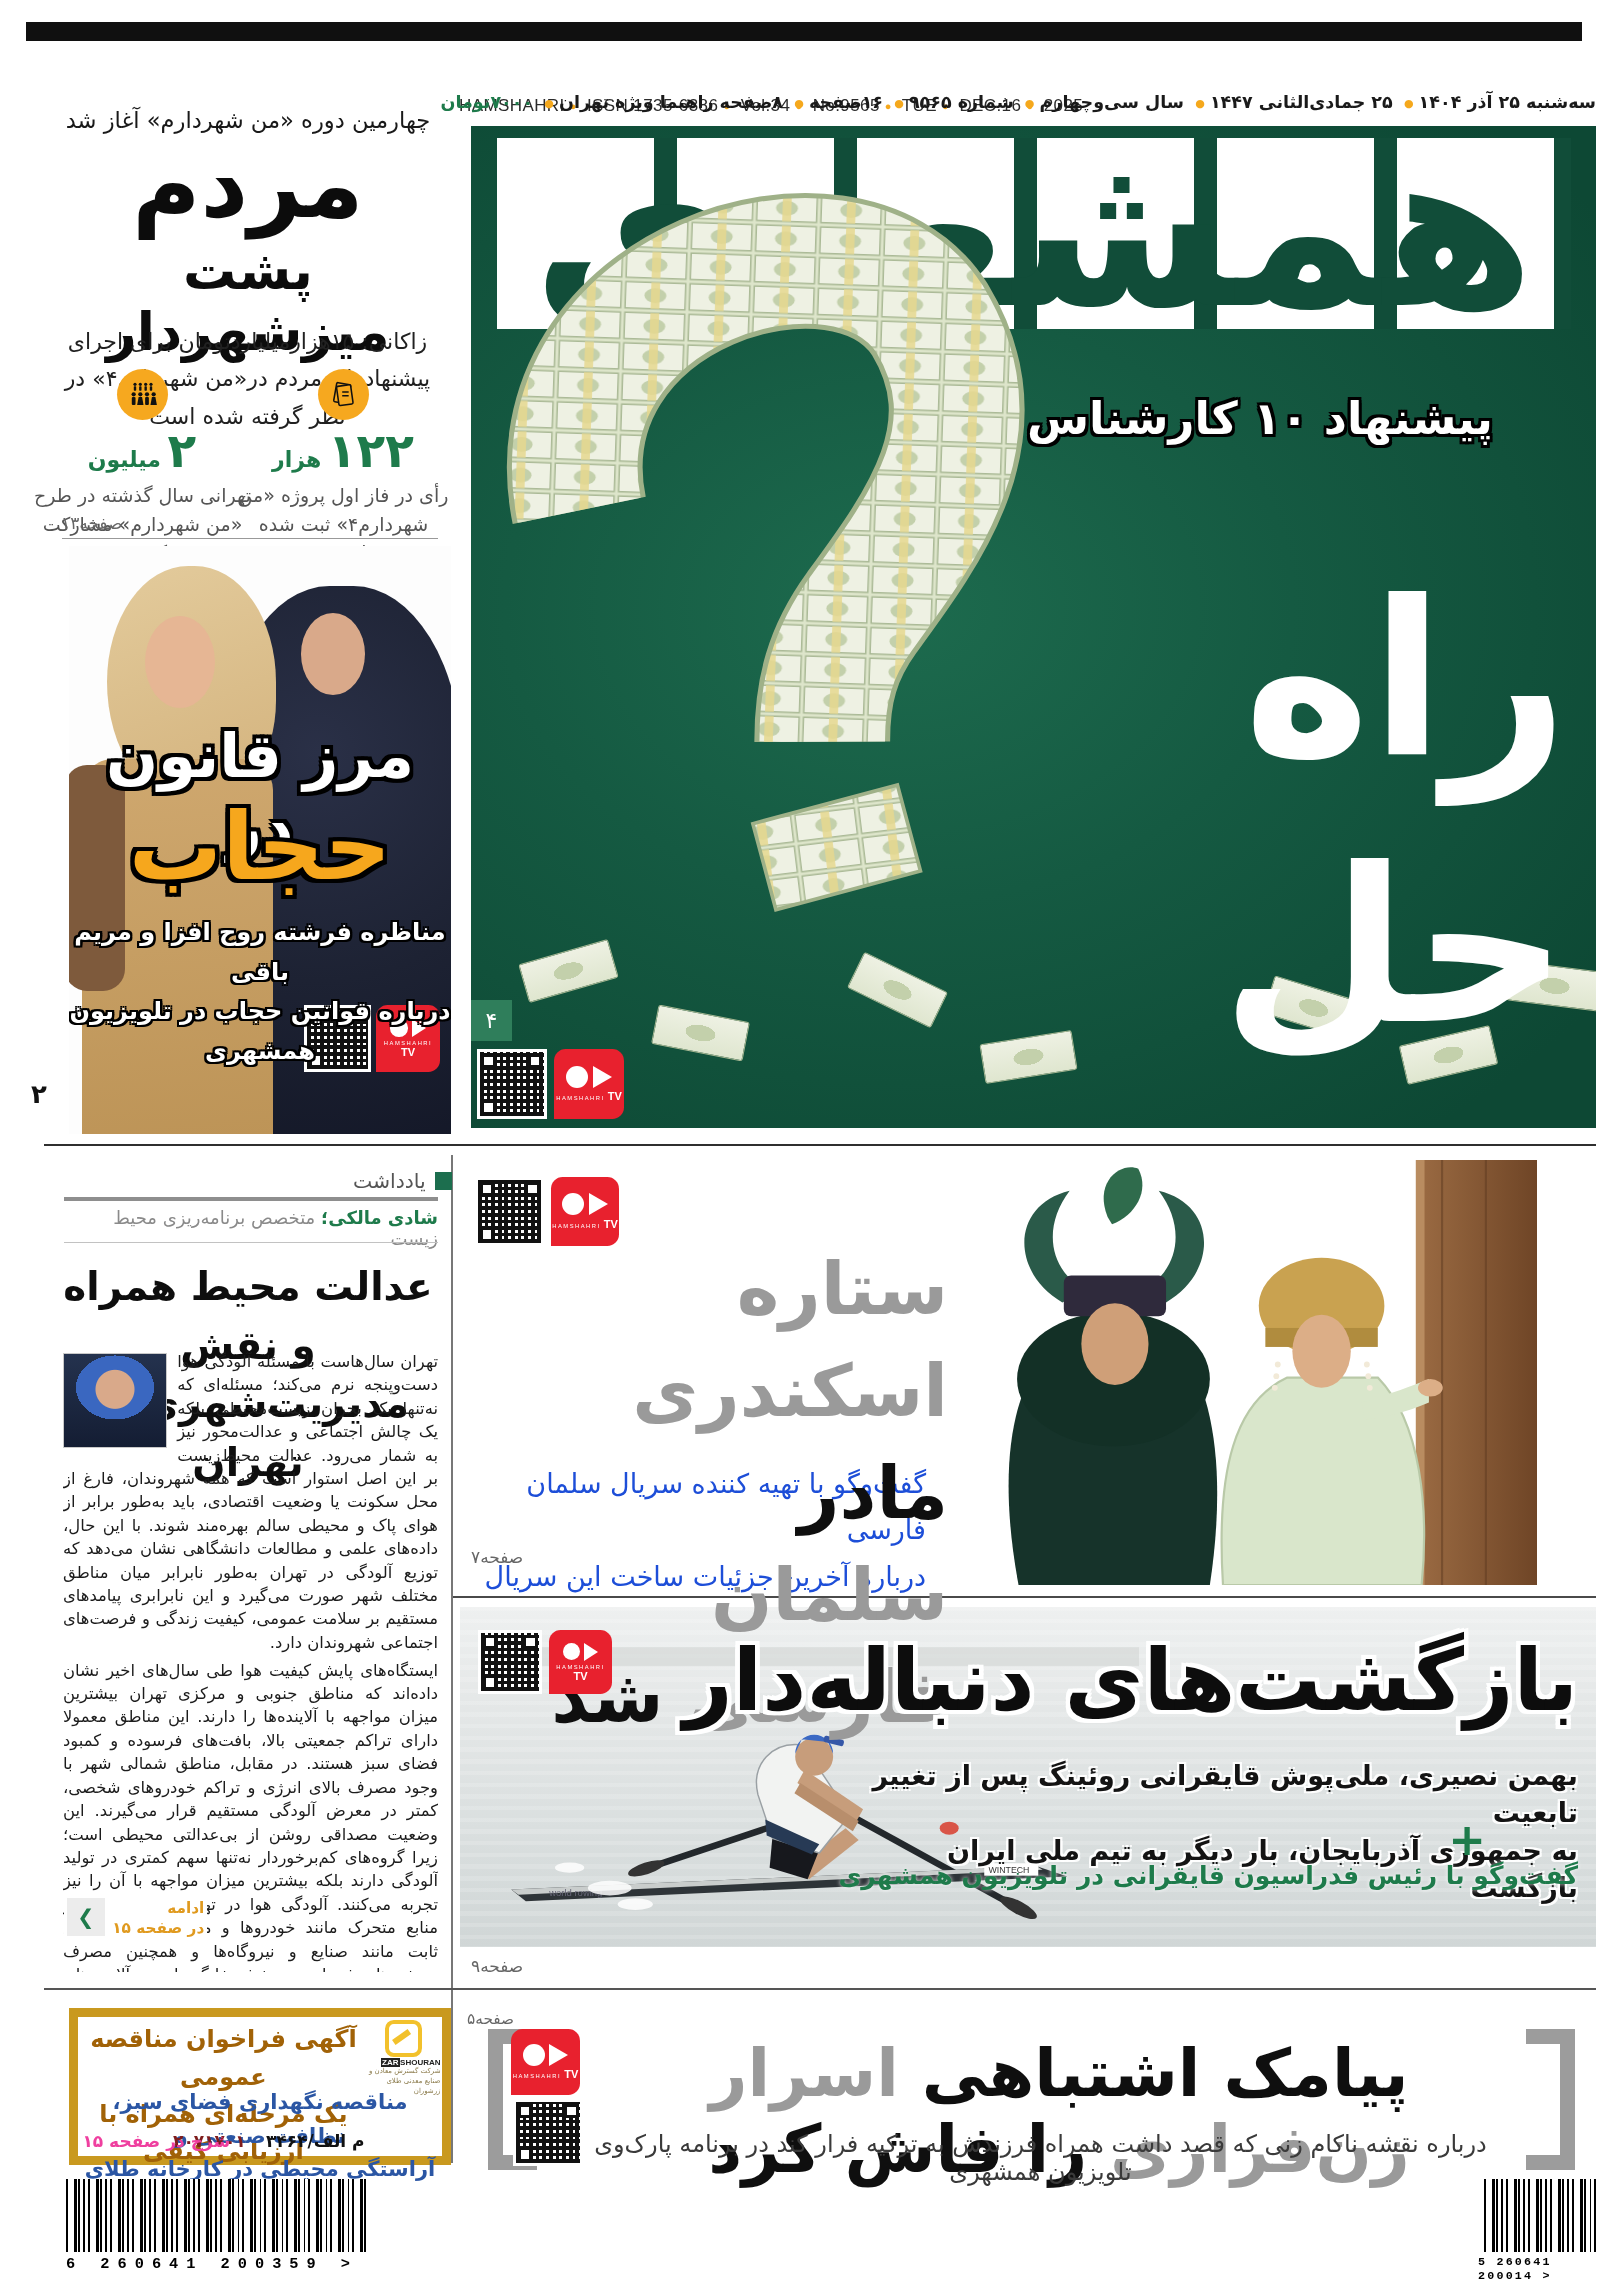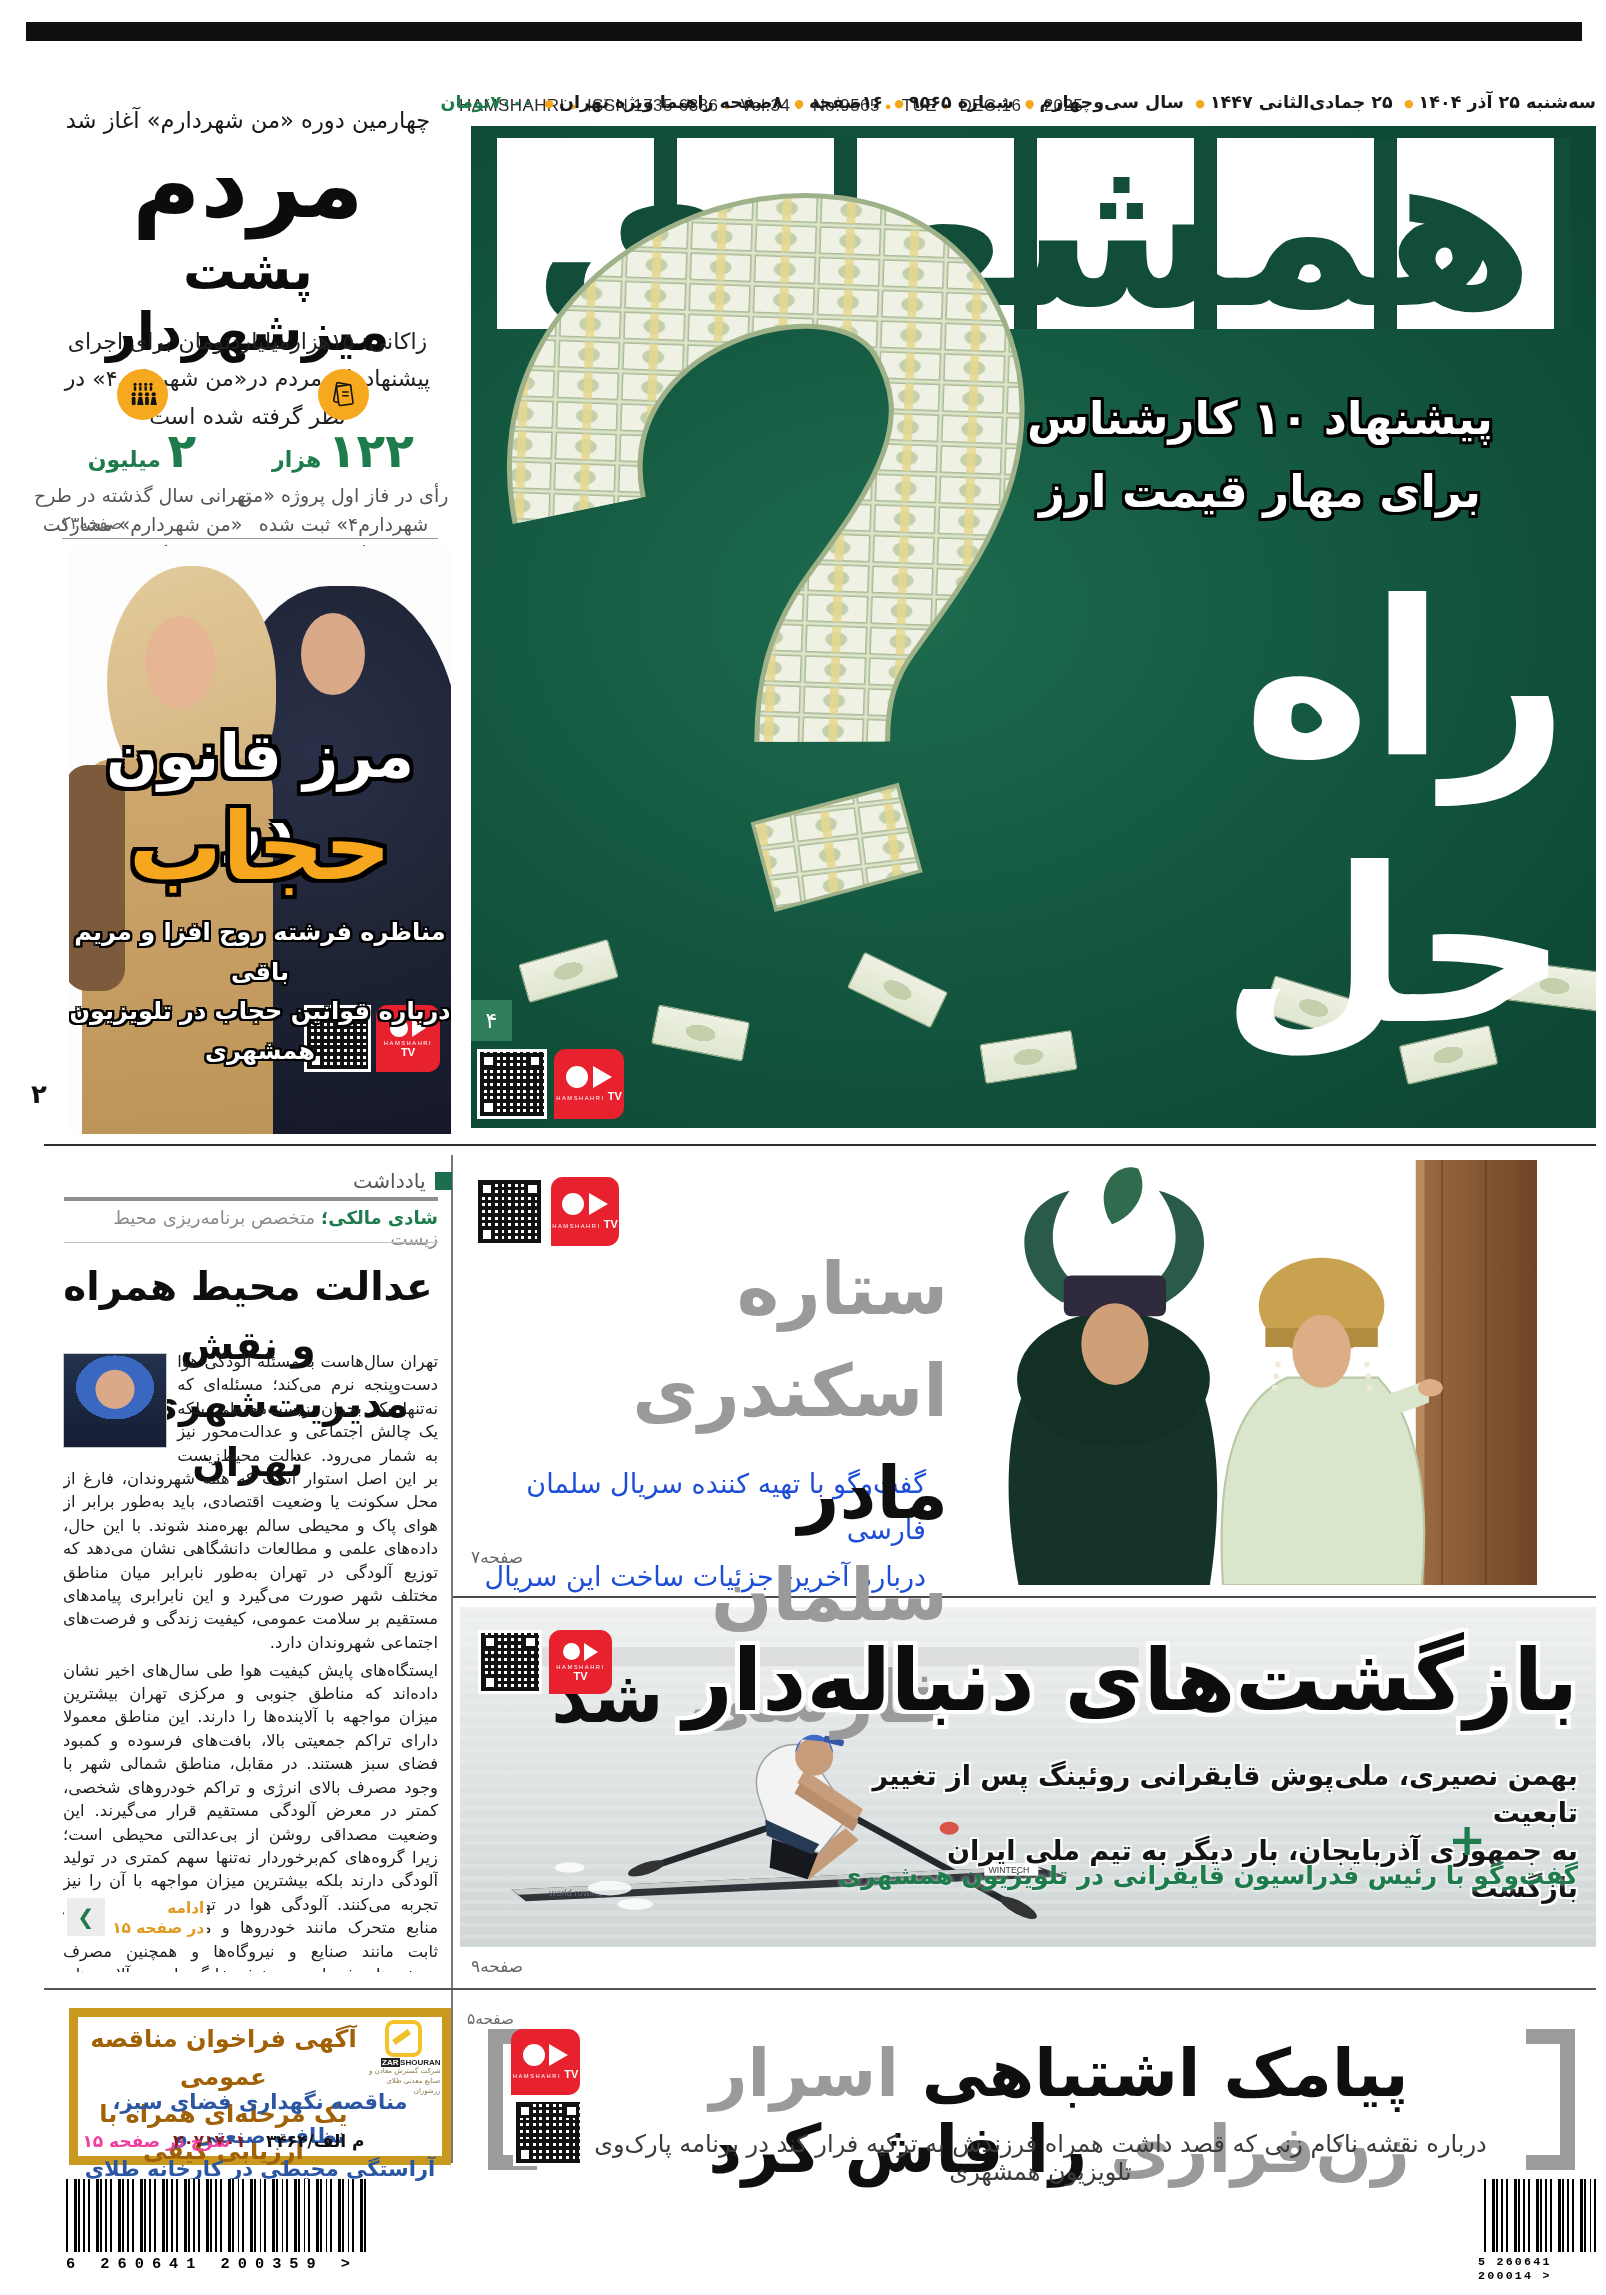--- a/index.html
+++ b/index.html
@@ -172,21 +172,20 @@
     <div class="abs bill" style="left:51px;top:825px;transform:rotate(-16deg);"></div>
     <div class="abs bill" style="left:183px;top:887px;transform:rotate(11deg);"></div>
     <div class="abs bill" style="left:380px;top:844px;transform:rotate(26deg);"></div>
     <div class="abs bill" style="left:511px;top:911px;transform:rotate(-9deg);"></div>
     <div class="abs bill" style="left:796px;top:862px;transform:rotate(17deg);"></div>
     <div class="abs bill" style="left:931px;top:909px;transform:rotate(-13deg);"></div>
     <div class="abs bill" style="left:1037px;top:840px;transform:rotate(7deg);"></div>
 
     <div class="abs lead-kicker">
       <div>پیشنهاد ۱۰ کارشناس</div>
-      <div>برای مهار قیمت ارز</div>
     </div>
     <div class="abs lead-h">
       <div>راه حل</div>
       <div>چیست</div>
     </div>
 
     <div class="abs lead-badge">۴</div>
     <div class="abs qr" style="left:5.8px;top:923px;width:70px;height:70px;">
       <span class="eye e1"></span>
         <span class="eye e2"></span>

